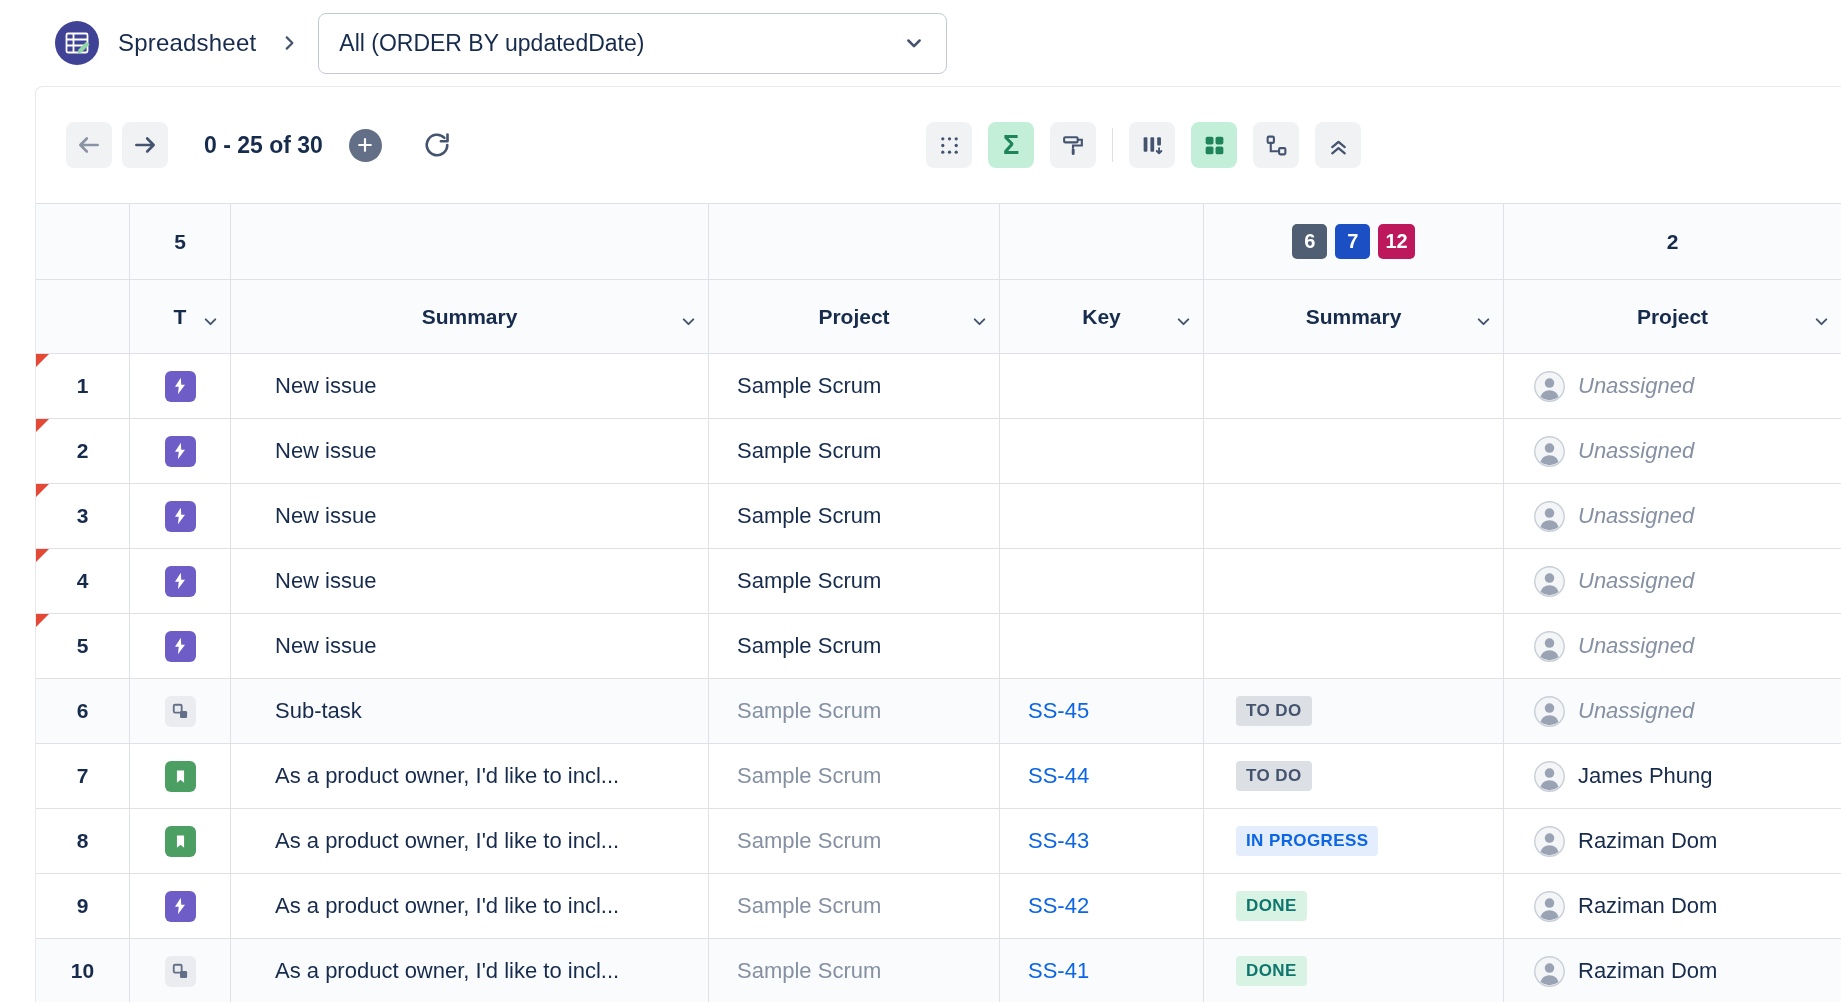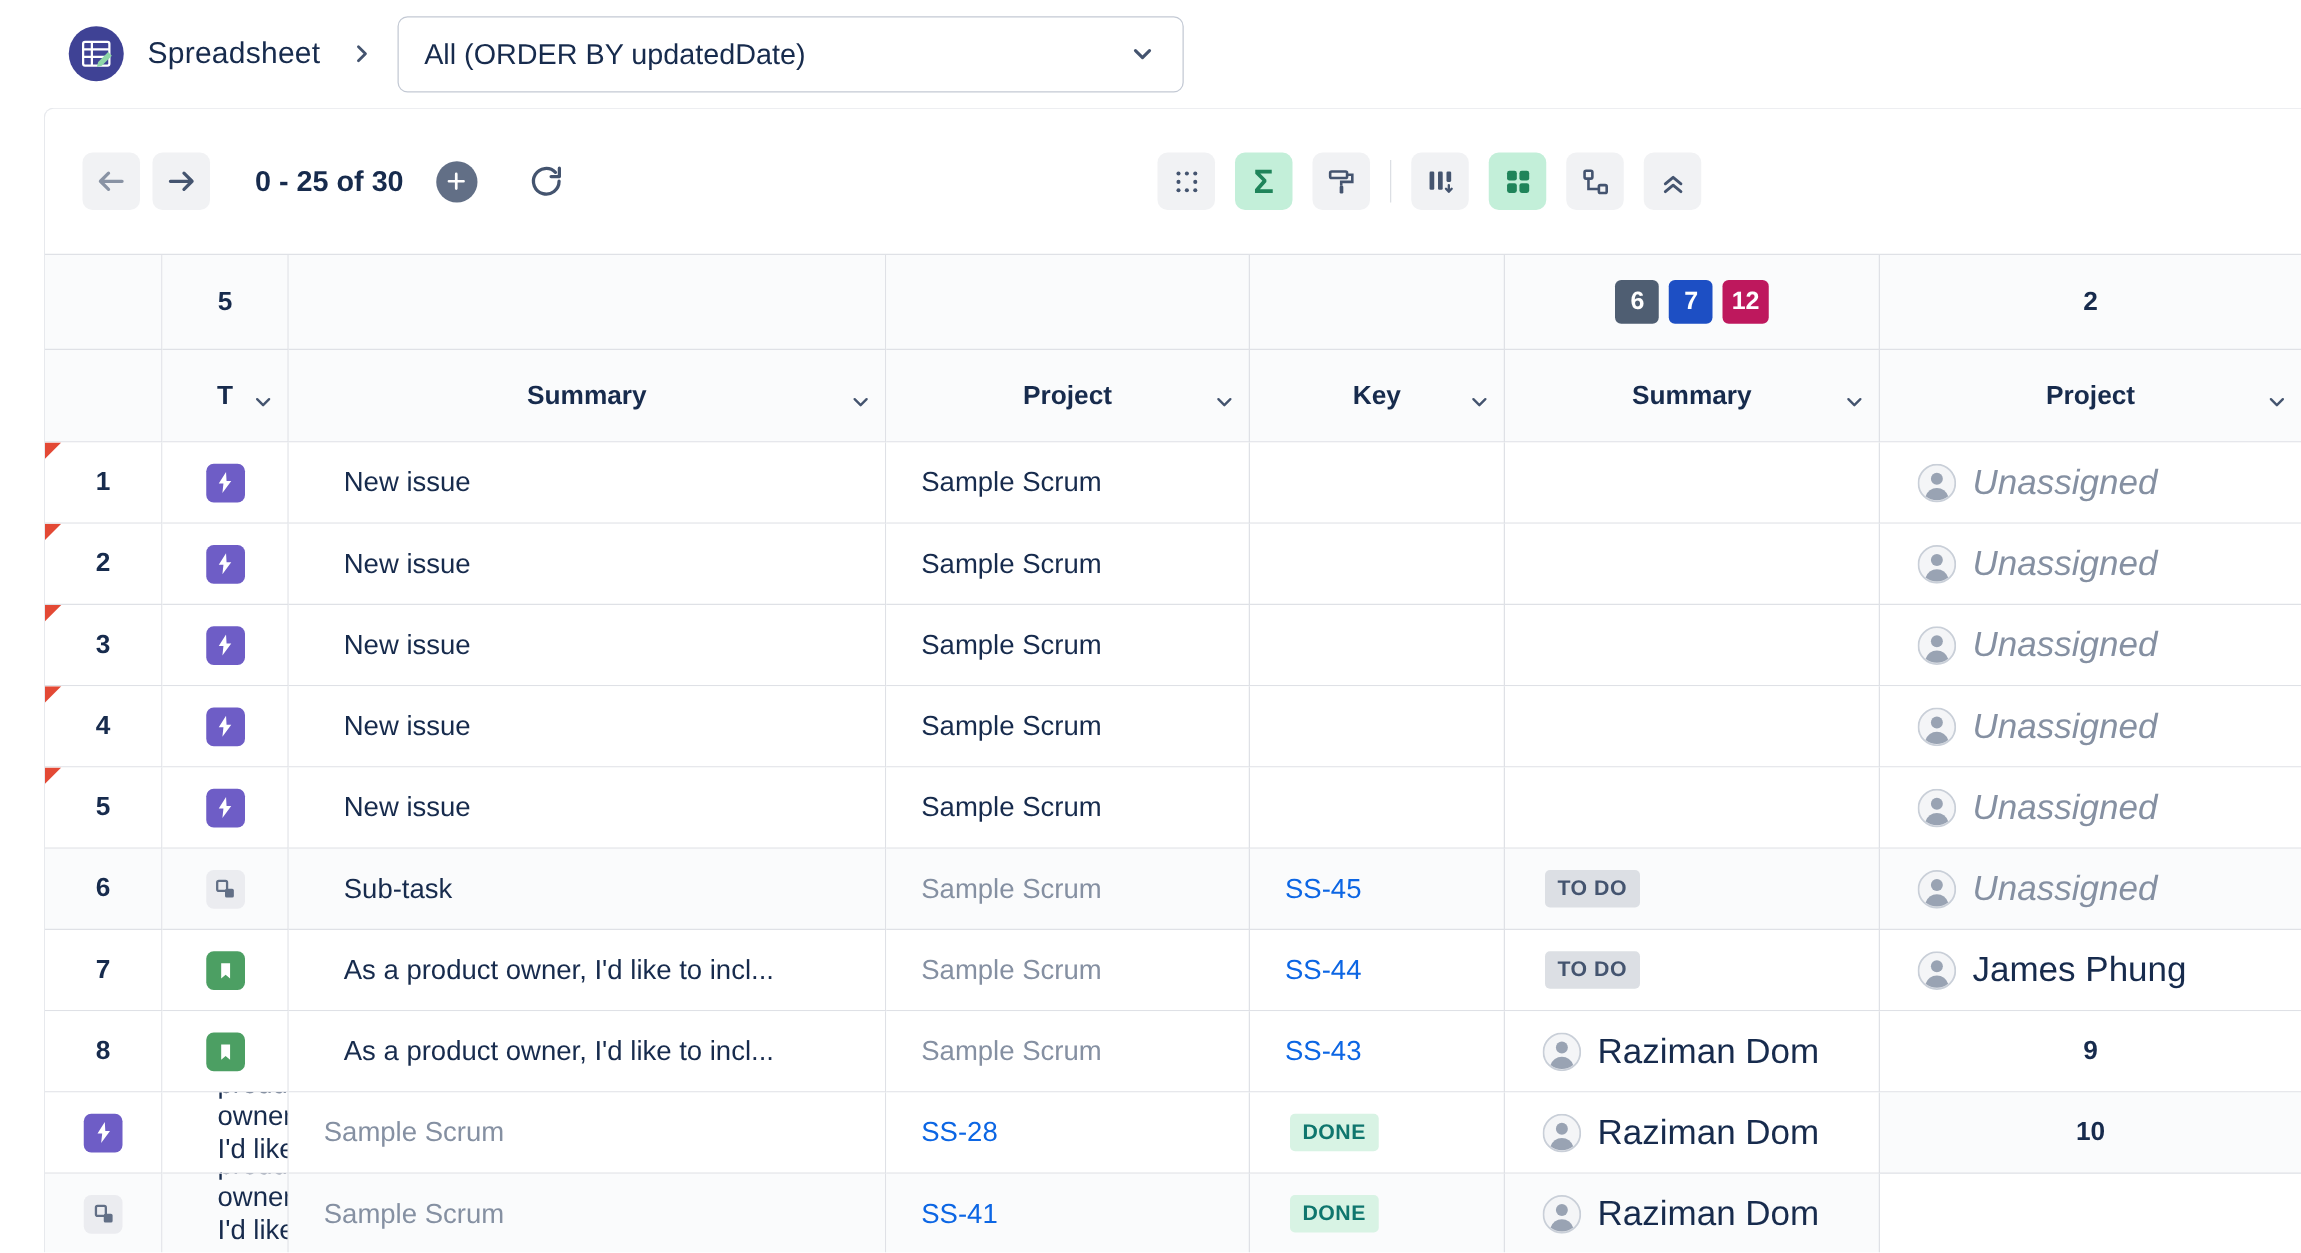--- a/index.html
+++ b/index.html
@@ -48,21 +48,21 @@
   .sumcell { padding-left:44px; font-size:22px; cursor:text; }
   .projcell { padding-left:28px; font-size:22px; cursor:pointer; }
   .muted { color:#8590A2; }
   .keycell { padding-left:28px; }
   .keylink { color:#0C66E4; text-decoration:none; font-size:22px; cursor:pointer; }
   .statuscell { padding-left:32px; cursor:pointer; }
   .stbadge { font-size:17px; font-weight:700; padding:5px 10px; border-radius:4px; letter-spacing:.4px; white-space:nowrap; }
   .st-todo { background:#DCDFE4; color:#44546F; }
   .st-inprogress { background:#E3EDFB; color:#0C66E4; }
   .st-done { background:#D8F3E4; color:#0f766e; }
-  .asgcell { padding-left:30px; gap:13px; font-size:28px; cursor:pointer; }
+  .asgcell { padding-left:30px; gap:13px; font-size:22px; cursor:pointer; }
   .avatar { width:31px; height:31px; flex:0 0 auto; display:flex; }
   .unassigned { color:#8590A2; font-style:italic; }
   .shaded { background:#FAFBFC; }
 </style>
 </head>
 <body>
 
 <div class="page">
 
   <header class="topbar">
@@ -454,20 +454,23 @@
         </div>
         <div class="cell sumcell">
           <span>As a product owner, I'd like to incl...</span>
         </div>
         <div class="cell projcell muted">
           <span>Sample Scrum</span>
         </div>
         <div class="cell keycell">
           <a class="keylink" href="#">SS-43</a>
         </div>
+        <div class="cell statuscell">
+          <span class="stbadge st-inprogress">IN PROGRESS</span>
+        </div>
         <div class="cell asgcell">
           <span class="avatar">
             <svg viewBox="0 0 24 24" width="31" height="31">
               <circle cx="12" cy="12" r="11.4" fill="#F4F5F7" stroke="#C9CFD8" stroke-width="1.1"></circle>
               <circle cx="12" cy="9.3" r="3.7" fill="#99A3B3"></circle>
               <path d="M5 20.2a7.3 7.3 0 0 1 14 0 11.4 11.4 0 0 1-14 0z" fill="#99A3B3"></path>
             </svg>
           </span>
           <span class="">Raziman Dom</span>
         </div>
@@ -481,21 +484,21 @@
             </svg>
           </span>
         </div>
         <div class="cell sumcell">
           <span>As a product owner, I'd like to incl...</span>
         </div>
         <div class="cell projcell muted">
           <span>Sample Scrum</span>
         </div>
         <div class="cell keycell">
-          <a class="keylink" href="#">SS-28</a>
+          <a class="keylink" href="#">SS-42</a>
         </div>
         <div class="cell statuscell">
           <span class="stbadge st-done">DONE</span>
         </div>
         <div class="cell asgcell">
           <span class="avatar">
             <svg viewBox="0 0 24 24" width="31" height="31">
               <circle cx="12" cy="12" r="11.4" fill="#F4F5F7" stroke="#C9CFD8" stroke-width="1.1"></circle>
               <circle cx="12" cy="9.3" r="3.7" fill="#99A3B3"></circle>
               <path d="M5 20.2a7.3 7.3 0 0 1 14 0 11.4 11.4 0 0 1-14 0z" fill="#99A3B3"></path>

